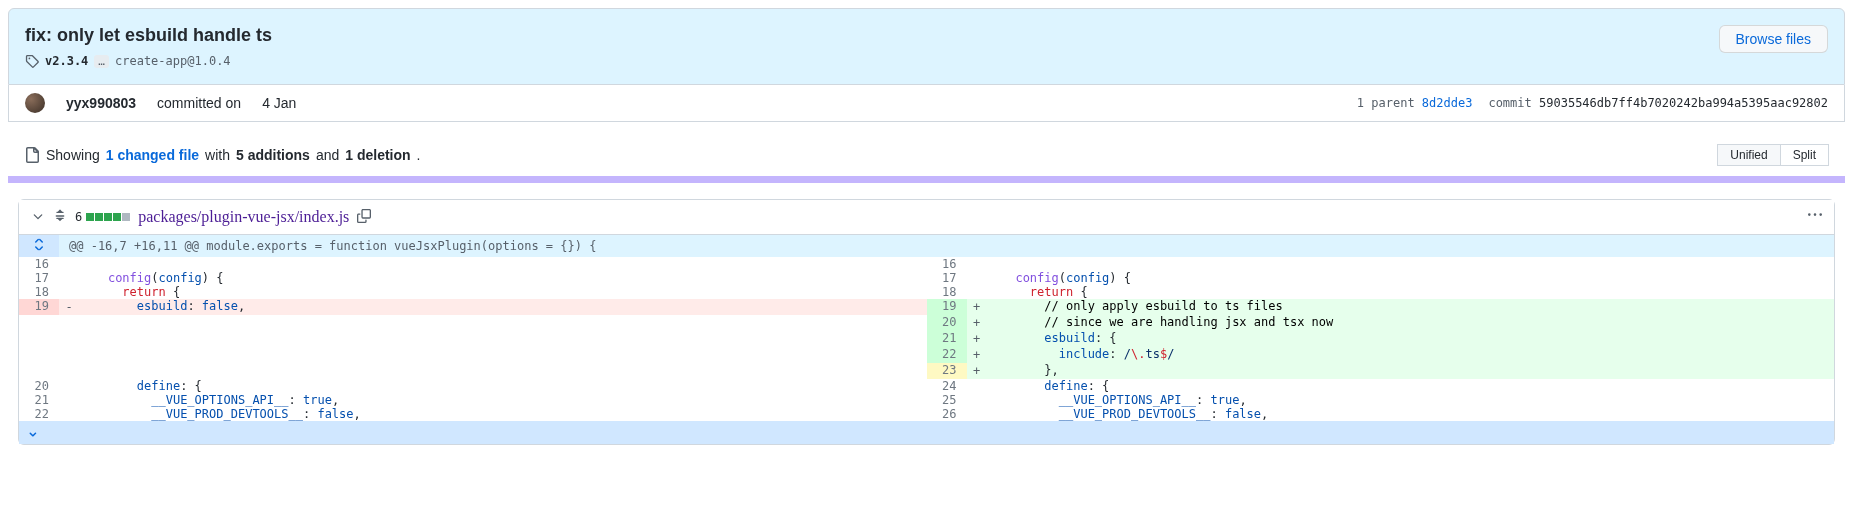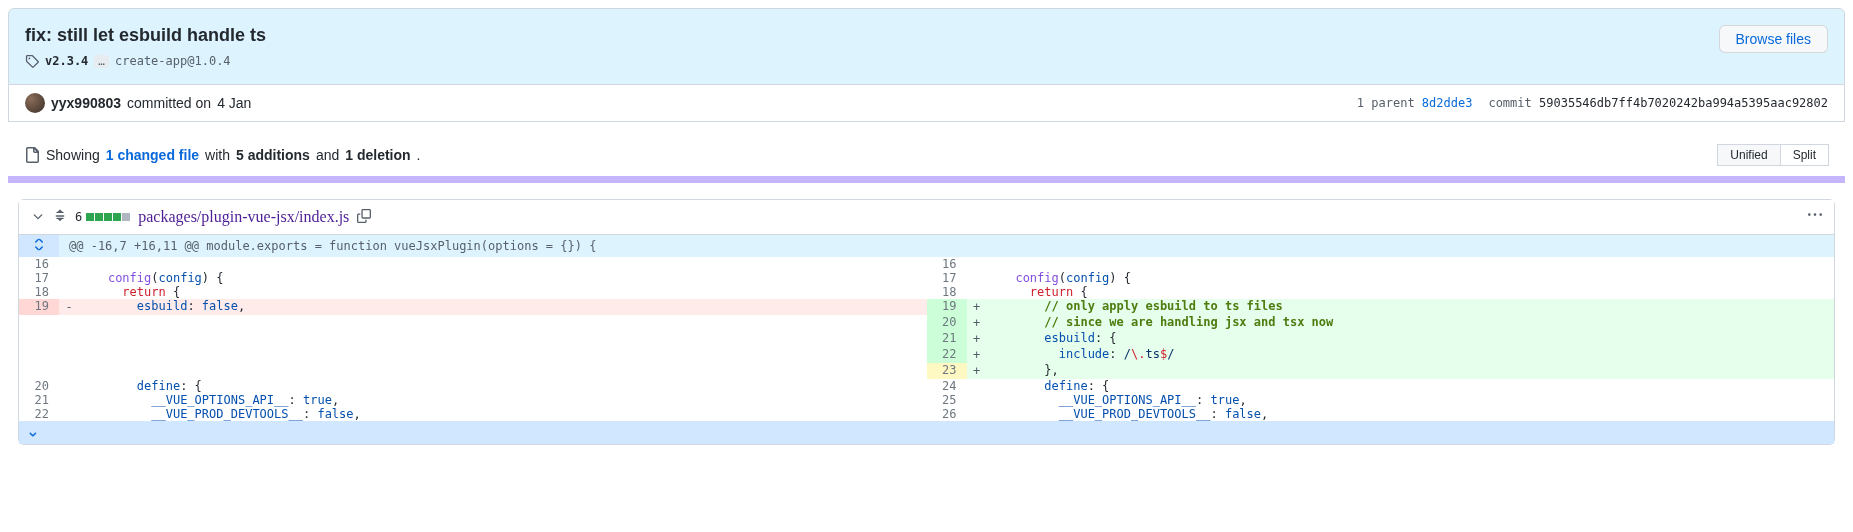--- a/index.html
+++ b/index.html
@@ -57,21 +57,21 @@
   .tag-text { color: #57606a; font-family: ui-monospace, SFMono-Regular, Menlo, monospace; }
   .meta-bar {
     border: 1px solid #d0d7de;
     border-top: none;
     padding: 8px 16px;
     display: flex;
     align-items: center;
     background: #fff;
     justify-content: space-between;
   }
-  .meta-left { display: flex; align-items: center; gap: 6px; }
+  .meta-left { display: flex; align-items: center; gap: 21px; }
   .avatar {
     width: 20px; height: 20px; border-radius: 50%;
     background: radial-gradient(circle at 30% 30%, #8a6d5a, #3a2e26);
     display: inline-block;
   }
   .author { font-weight: 600; color: #24292f; }
   .meta-right {
     font-family: ui-monospace, SFMono-Regular, Menlo, monospace;
     font-size: 12px;
     color: #57606a;
@@ -162,38 +162,38 @@
     color: #57606a;
   }
   td.code {
     white-space: pre;
     padding: 0 10px 0 0;
     vertical-align: top;
   }
   .k-blue { color: #0550ae; }
   .k-red  { color: #cf222e; }
   .s-blue { color: #0a3069; }
-  .c-grey { color: #4d7c0f; font-weight: bold; }
+  .c-grey { color: #000000; }
   .pl-en  { color: #8250df; }
   .expander svg { fill: #0969da; }
   .expand-bottom td {
     background: #d0e7ff;
     text-align: left;
     padding: 2px 6px;
     cursor: pointer;
   }
   .file-diff-icon { fill:#57606a; flex-shrink:0;}
 </style>
 </head>
 <body>
 
 <div class="container" style="padding:8px;">
 
   <div class="commit-header">
-    <h1 class="commit-title">fix: still let esbuild handle ts</h1>
+    <h1 class="commit-title">fix: only let esbuild handle ts</h1>
     <button class="browse-btn">Browse files</button>
 
     <div class="tag-row">
       <svg width="14" height="14" viewBox="0 0 16 16">
           <path d="M1 7.775V2.75C1 1.784 1.784 1 2.75 1h5.025c.464 0 .91.184 1.238.513l6.25 6.25a1.75 1.75 0 0 1 0 2.474l-5.026 5.026a1.75 1.75 0 0 1-2.474 0l-6.25-6.25A1.75 1.75 0 0 1 1 7.775zM2.5 2.75v5.025c0 .066.026.13.073.177l6.25 6.25a.25.25 0 0 0 .354 0l5.025-5.025a.25.25 0 0 0 0-.354l-6.25-6.25a.25.25 0 0 0-.177-.073H2.75a.25.25 0 0 0-.25.25zM6 5a1 1 0 1 1-2 0 1 1 0 0 1 2 0z"></path>
         </svg>
       <span class="branch-name" style="font-weight:600;color:#24292f;">v2.3.4</span>
       <span class="more-tags">…</span>
       <span class="tag-text">create-app@1.0.4</span>
     </div>

